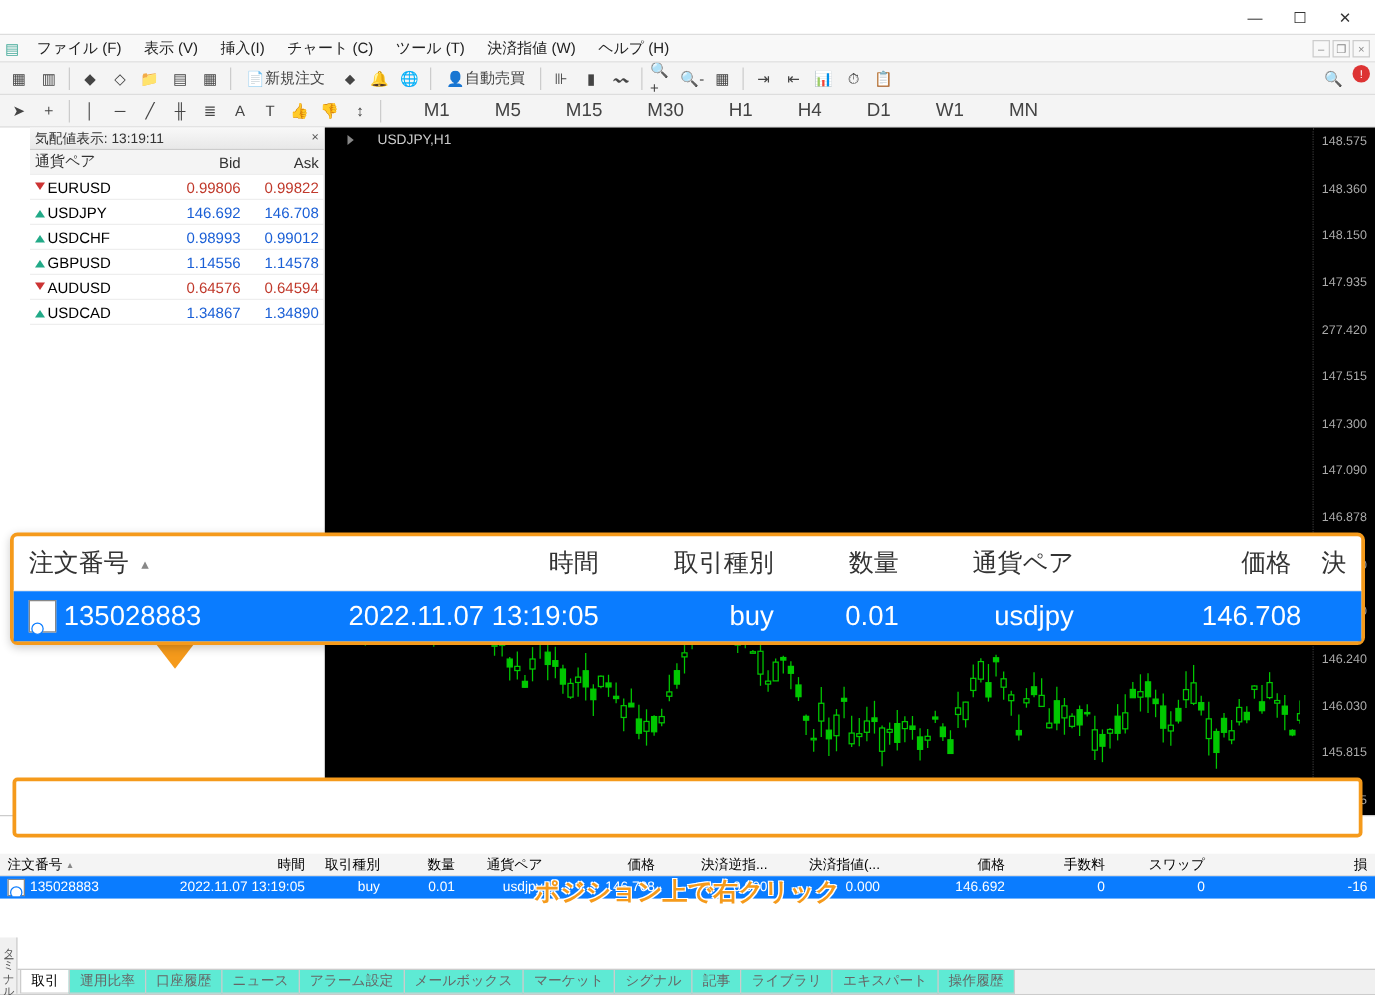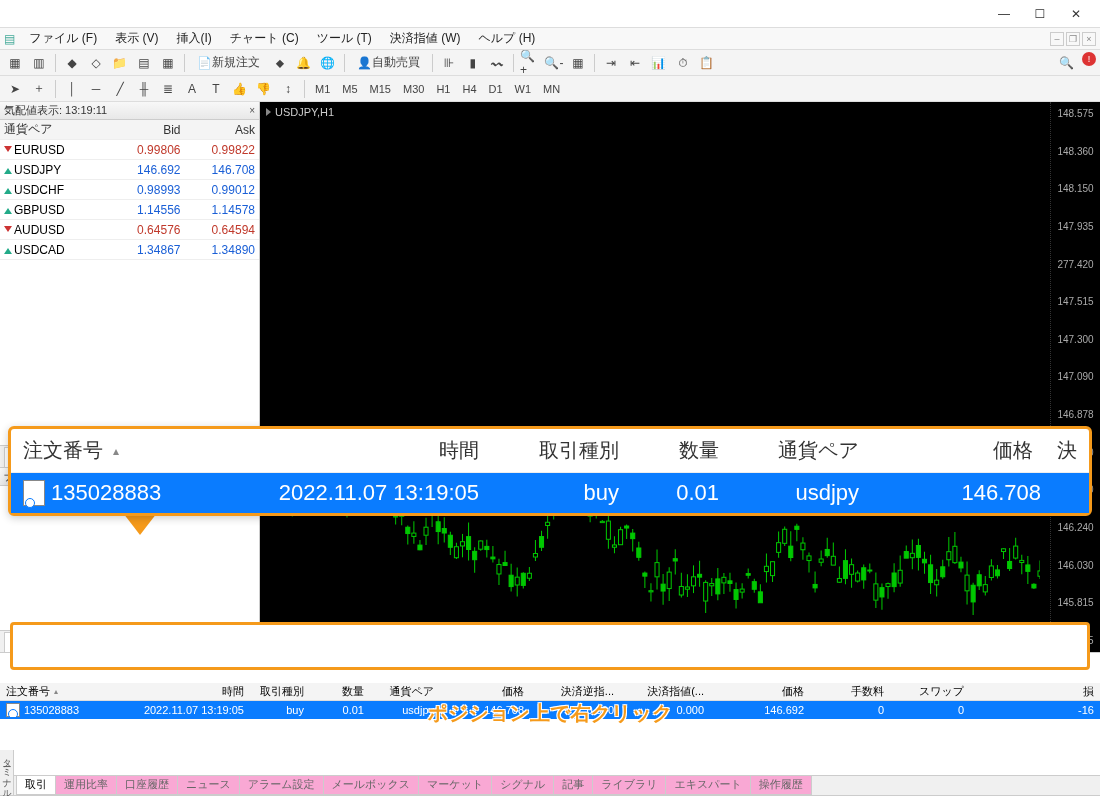--- a/index.html
+++ b/index.html
@@ -18,21 +18,21 @@
 
 
 .toolbar { height: 26px; background: #f4f4f4; display: flex; align-items: center; padding: 0 4px; gap: 2px; border-bottom: 1px solid #ddd; }
 .tb-btn { width: 22px; height: 22px; display: flex; align-items: center; justify-content: center; font-size: 12px; color: #444; border: 1px solid transparent; }
 .tb-sep { width: 1px; height: 18px; background: #ccc; margin: 0 3px; }
 .tb-text { padding: 0 4px; font-size: 11px; color: #222; }
 .tb-btn.wide { width: auto; padding: 0 6px; }
 
 
 .workspace { display: flex; height: 550px; }
-.left-panel { width: 260px; display: flex; flex-direction: column; border-right: 1px solid #ccc; }
+.left-panel { width: 260px; display: flex; flex-direction: column; border-right: 1px solid #ccc; padding-left: 24px; }
 .panel-header { height: 18px; background: linear-gradient(#f8f8f8,#e8e8e8); border-bottom: 1px solid #ccc; display: flex; align-items: center; padding: 0 4px; font-size: 11px; color: #333; position: relative; }
 .panel-header .close-x { position: absolute; right: 4px; font-size: 10px; color: #555; }
 
 
 .mw-table { flex: 0 0 auto; }
 .mw-head, .mw-row { display: flex; height: 20px; align-items: center; border-bottom: 1px solid #eee; font-size: 12px; }
 .mw-head { background: #f4f4f4; color: #333; font-weight: normal; }
 .mw-head > div, .mw-row > div { padding: 0 4px; }
 .mw-c1 { flex: 0 0 110px; display: flex; align-items: center; gap: 2px; }
 .mw-c2, .mw-c3 { flex: 1; text-align: right; }
@@ -44,21 +44,21 @@
 .mw-empty { flex: 1; background: #fff; }
 .tab-row { height: 22px; display: flex; align-items: flex-end; font-size: 11px; border-top: 1px solid #ccc; background: #f0f0f0; }
 .tab-row .tab { padding: 2px 10px; border: 1px solid #ccc; border-bottom: none; background: #fff; margin-right: -1px; margin-left:4px;}
 .tab-row .tab.inactive { background: #e8e8e8; color: #666; }
 
 
 .nav-panel { flex: 1; border-top: 1px solid #ccc; display: flex; flex-direction: column; }
 
 
 .chart-area { flex: 1; background: #000; position: relative; overflow: hidden; }
-.chart-title { position: absolute; top: 4px; left: 6px; font-size: 11px; color: #ccc; display:flex;align-items:center;gap:4px;}
+.chart-title { position: absolute; top: 4px; left: 18px; font-size: 11px; color: #ccc; display:flex;align-items:center;gap:19px;}
 .chart-title .tri { width:0;height:0;border-top:4px solid transparent;border-bottom:4px solid transparent;border-left:5px solid #888;}
 .price-axis { position: absolute; right: 0; top: 0; bottom: 0; width: 50px; display: flex; flex-direction: column; justify-content: space-between; padding: 6px 4px; font-size: 10px; color: #aaa; border-left: 1px dotted #333; }
 .price-axis div { text-align: center; }
 .candles { position:absolute; left:10px; right:60px; top:10px; bottom:10px; }
 
 
 .terminal { border-top: 1px solid #ccc; }
 .term-head, .term-row { display: flex; height: 18px; align-items: center; font-size: 11px; }
 .term-head { background: #f4f4f4; border-bottom: 1px solid #ddd; }
 .term-head > div, .term-row > div { padding: 0 6px; text-align: right; overflow:hidden; white-space:nowrap;}
@@ -70,21 +70,21 @@
 .tc-sym { flex: 0 0 70px; }
 .tc-price { flex: 0 0 90px; }
 .tc-sl { flex: 0 0 90px; }
 .tc-tp { flex: 0 0 90px; }
 .tc-price2 { flex: 0 0 100px; }
 .tc-comm { flex: 0 0 80px; }
 .tc-swap { flex: 0 0 80px; }
 .tc-pl { flex: 1; }
 
 .term-tabs { height: 20px; display: flex; align-items: flex-end; font-size: 11px; background: #f0f0f0; border-top: 1px solid #ccc; overflow:hidden;}
-.term-tabs .tab { padding: 2px 8px; border: 1px solid #ccc; background: #f9a8d4; color: #666; margin-right:-1px;}
+.term-tabs .tab { padding: 2px 8px; border: 1px solid #ccc; background: #5eead4; color: #666; margin-right:-1px;}
 .term-tabs .tab.active { background: #fff; color: #000; }
 .term-side-label { width:14px; position:absolute; left:0; background:#f0f0f0; border-right:1px solid #ccc; font-size:9px; writing-mode:vertical-rl; padding:2px 0; color:#555;}
 
 
 .statusbar { height: 20px; background: #f0f0f0; border-top: 1px solid #ccc; display: flex; align-items: center; font-size: 11px; color: #333; }
 
 
 .callout { position: absolute; top: 426px; left: 8px; right: 8px; border: 3px solid #f59a1b; border-radius: 6px; background: #fff; box-shadow: 0 2px 8px rgba(0,0,0,0.2); z-index: 50; }
 .callout-head, .callout-row { display: flex; align-items: center; }
 .callout-head { height: 44px; font-size: 20px; color: #333; border-bottom: 1px solid #eee; }
@@ -101,21 +101,21 @@
 .triangle-pointer { position:absolute; top:509px; left:120px; width:0;height:0;border-left:20px solid transparent;border-right:20px solid transparent;border-top:26px solid #f59a1b; z-index:49;}
 
 .callout2 { position: absolute; top: 622px; left: 10px; right: 10px; border: 3px solid #f59a1b; border-radius: 4px; z-index: 48; background:#fff; }
 
 .annotation-text { position: absolute; top: 700px; left: 50%; transform: translateX(-50%); font-size: 20px; font-weight: bold; color: #f59a1b; text-shadow: 1px 1px 0 #fff, -1px -1px 0 #fff, 1px -1px 0 #fff, -1px 1px 0 #fff; z-index: 60; white-space:nowrap;}
 
 .doc-icon { width:14px;height:14px;display:inline-block;background:#fff;border:1px solid #888;position:relative;}
 .doc-icon::after{content:'';position:absolute;left:1px;bottom:-3px;width:8px;height:8px;border:1px solid #0a7cff;border-radius:50%;background:#fff;}
 .big-doc-icon{width:22px;height:26px;}
 
-.toolbar2 .tb-text.tf { font-size:11px; padding:0 5px; color:#444;}
+.toolbar2 .tb-text.tf { font-size:15px; padding:0 5px; color:#444;margin-left:24px;}
 .toolbar .search-right { margin-left:auto; display:flex; gap:4px;}
 .red-dot { width:14px;height:14px;border-radius:50%;background:#d33;color:#fff;font-size:9px;display:flex;align-items:center;justify-content:center;}
 
 svg.cndls { width:100%; height:100%; }
 </style>
 </head>
 <body>
 
 <div class="titlebar">
   <div class="win-btn">—</div>

